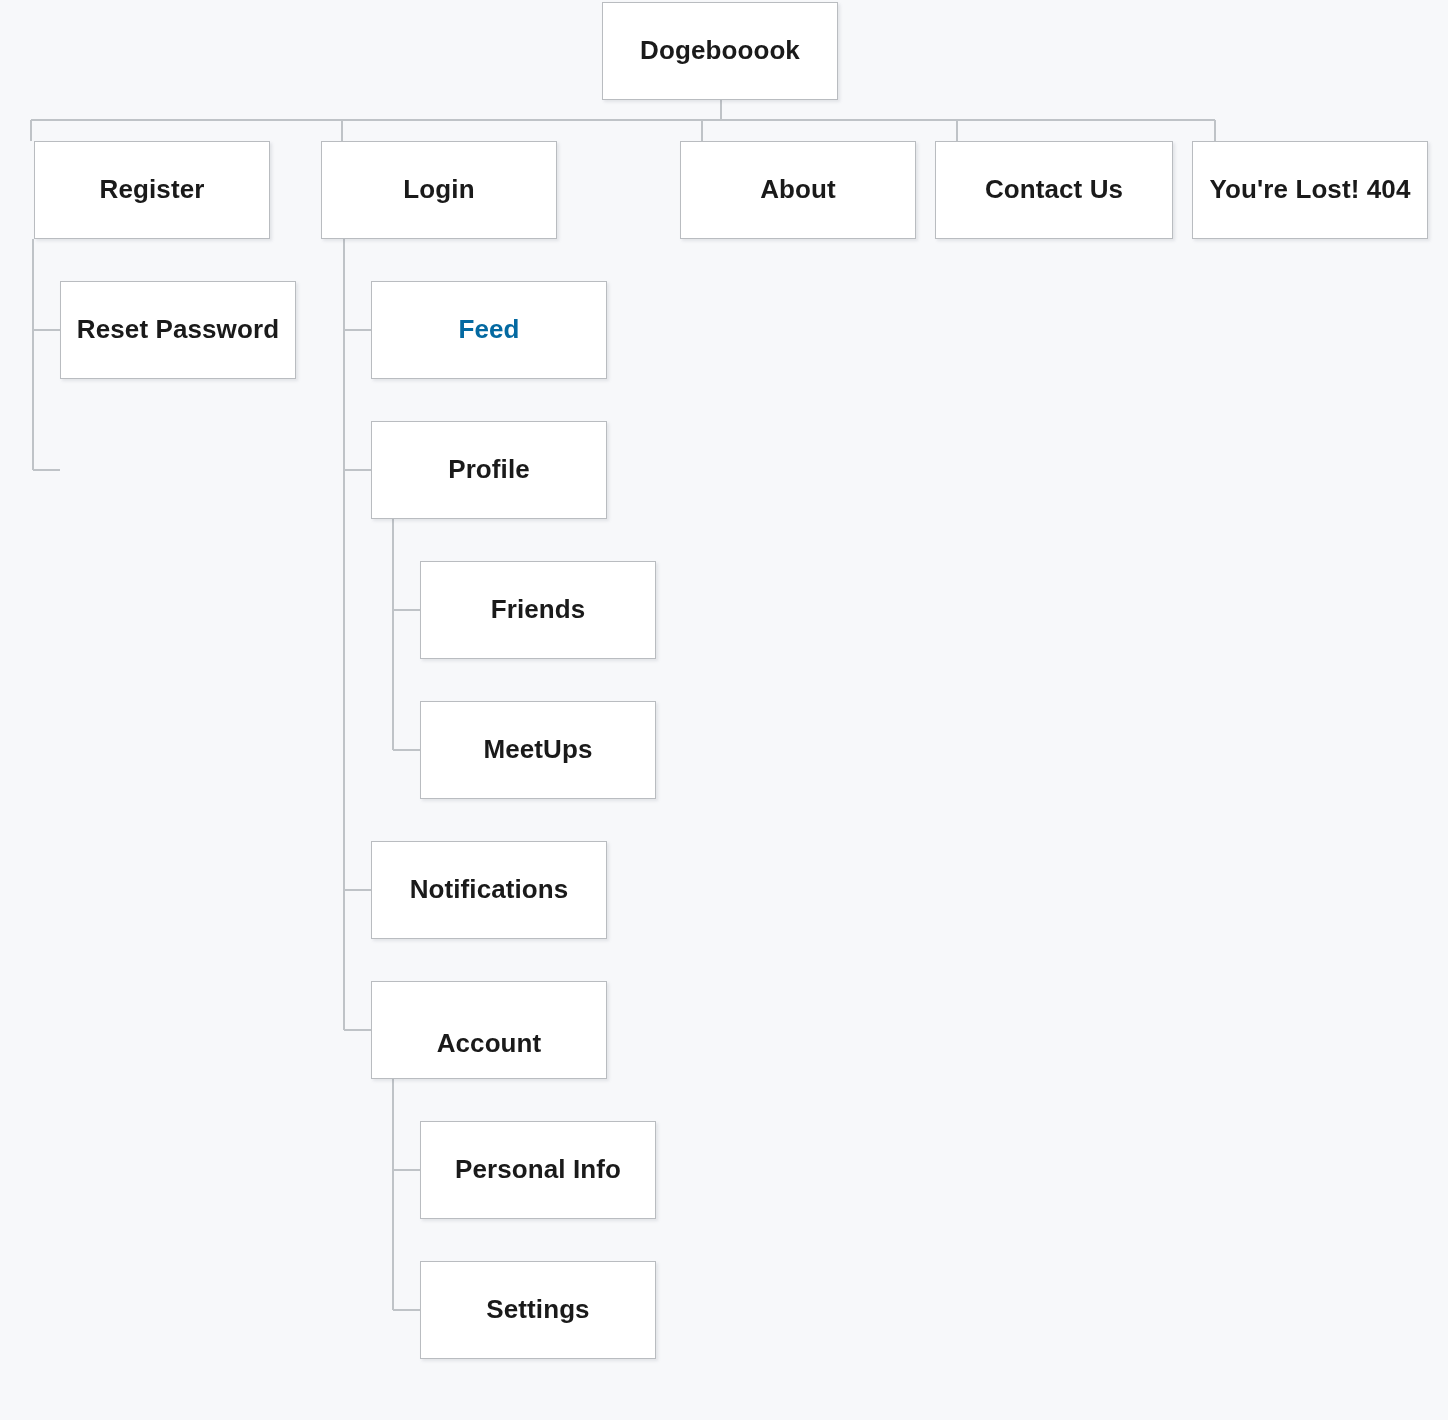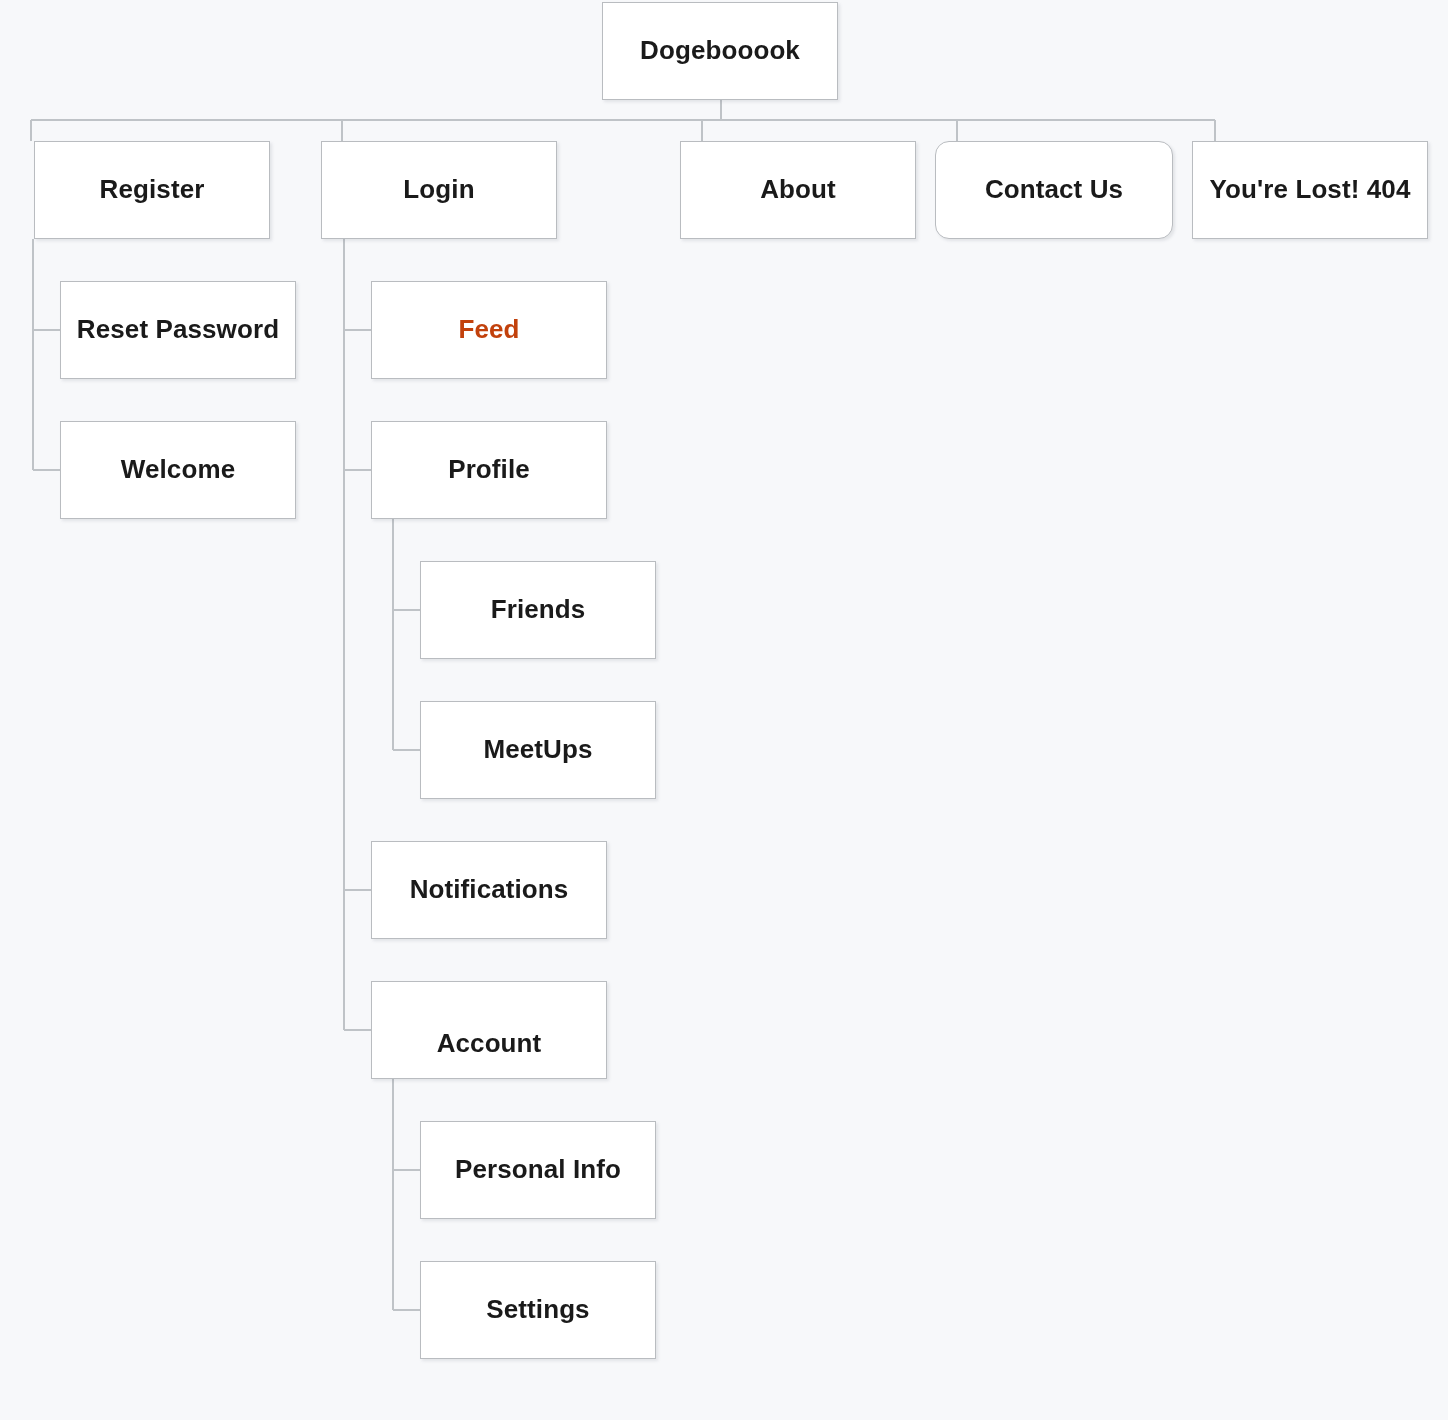--- a/index.html
+++ b/index.html
@@ -96,36 +96,33 @@
 
   <div class="node" style="left: 10px; top: 141px; width: 236px; height: 98px; background: rgb(255, 255, 255); border-color: rgb(185, 188, 192); margin-left: 24px;">
     <span class="label" style="color: rgb(26, 26, 26);">Register</span>
   </div>
   <div class="node" style="left: 321px; top: 141px; width: 236px; height: 98px; background: rgb(255, 255, 255); border-color: rgb(185, 188, 192);">
     <span class="label" style="color: rgb(26, 26, 26);">Login</span>
   </div>
   <div class="node" style="left: 680px; top: 141px; width: 236px; height: 98px; background: rgb(255, 255, 255); border-color: rgb(185, 188, 192);">
     <span class="label" style="color: rgb(26, 26, 26);">About</span>
   </div>
-  <div class="node" style="left: 935px; top: 141px; width: 238px; height: 98px; background: rgb(255, 255, 255); border-color: rgb(185, 188, 192); border-radius: 14px;">
+  <div class="node" style="left: 935px; top: 141px; width: 238px; height: 98px; background: rgb(255, 255, 255); border-color: rgb(185, 188, 192);">
     <span class="label" style="color: rgb(26, 26, 26);">Contact Us</span>
   </div>
   <div class="node" style="left: 1192px; top: 141px; width: 236px; height: 98px; background: rgb(255, 255, 255); border-color: rgb(185, 188, 192);">
     <span class="label" style="color: rgb(26, 26, 26);">You're Lost! 404</span>
   </div>
 
   <div class="node" style="left: 60px; top: 281px; width: 236px; height: 98px; background: rgb(255, 255, 255); border-color: rgb(185, 188, 192);">
     <span class="label" style="color: rgb(26, 26, 26);">Reset Password</span>
   </div>
-  <div class="node" style="left: 60px; top: 421px; width: 236px; height: 98px; background: rgb(255, 255, 255); border-color: rgb(185, 188, 192);">
-    <span class="label" style="color: rgb(26, 26, 26);">Welcome</span>
-  </div>
 
   <div class="node" style="left: 371px; top: 281px; width: 236px; height: 98px; background: rgb(255, 255, 255); border-color: rgb(185, 188, 192);">
-    <span class="label" style="color: #c2410c; text-align: right;">Feed</span>
+    <span class="label" style="color: #0369a1; text-align: right;">Feed</span>
   </div>
   <div class="node" style="left: 371px; top: 421px; width: 236px; height: 98px; background: rgb(255, 255, 255); border-color: rgb(185, 188, 192);">
     <span class="label" style="color: rgb(26, 26, 26);">Profile</span>
   </div>
 
   <div class="node" style="left: 420px; top: 561px; width: 236px; height: 98px; background: rgb(255, 255, 255); border-color: rgb(185, 188, 192);">
     <span class="label" style="color: rgb(26, 26, 26);">Friends</span>
   </div>
   <div class="node" style="left: 420px; top: 701px; width: 236px; height: 98px; background: rgb(255, 255, 255); border-color: rgb(185, 188, 192);">
     <span class="label" style="color: rgb(26, 26, 26);">MeetUps</span>

